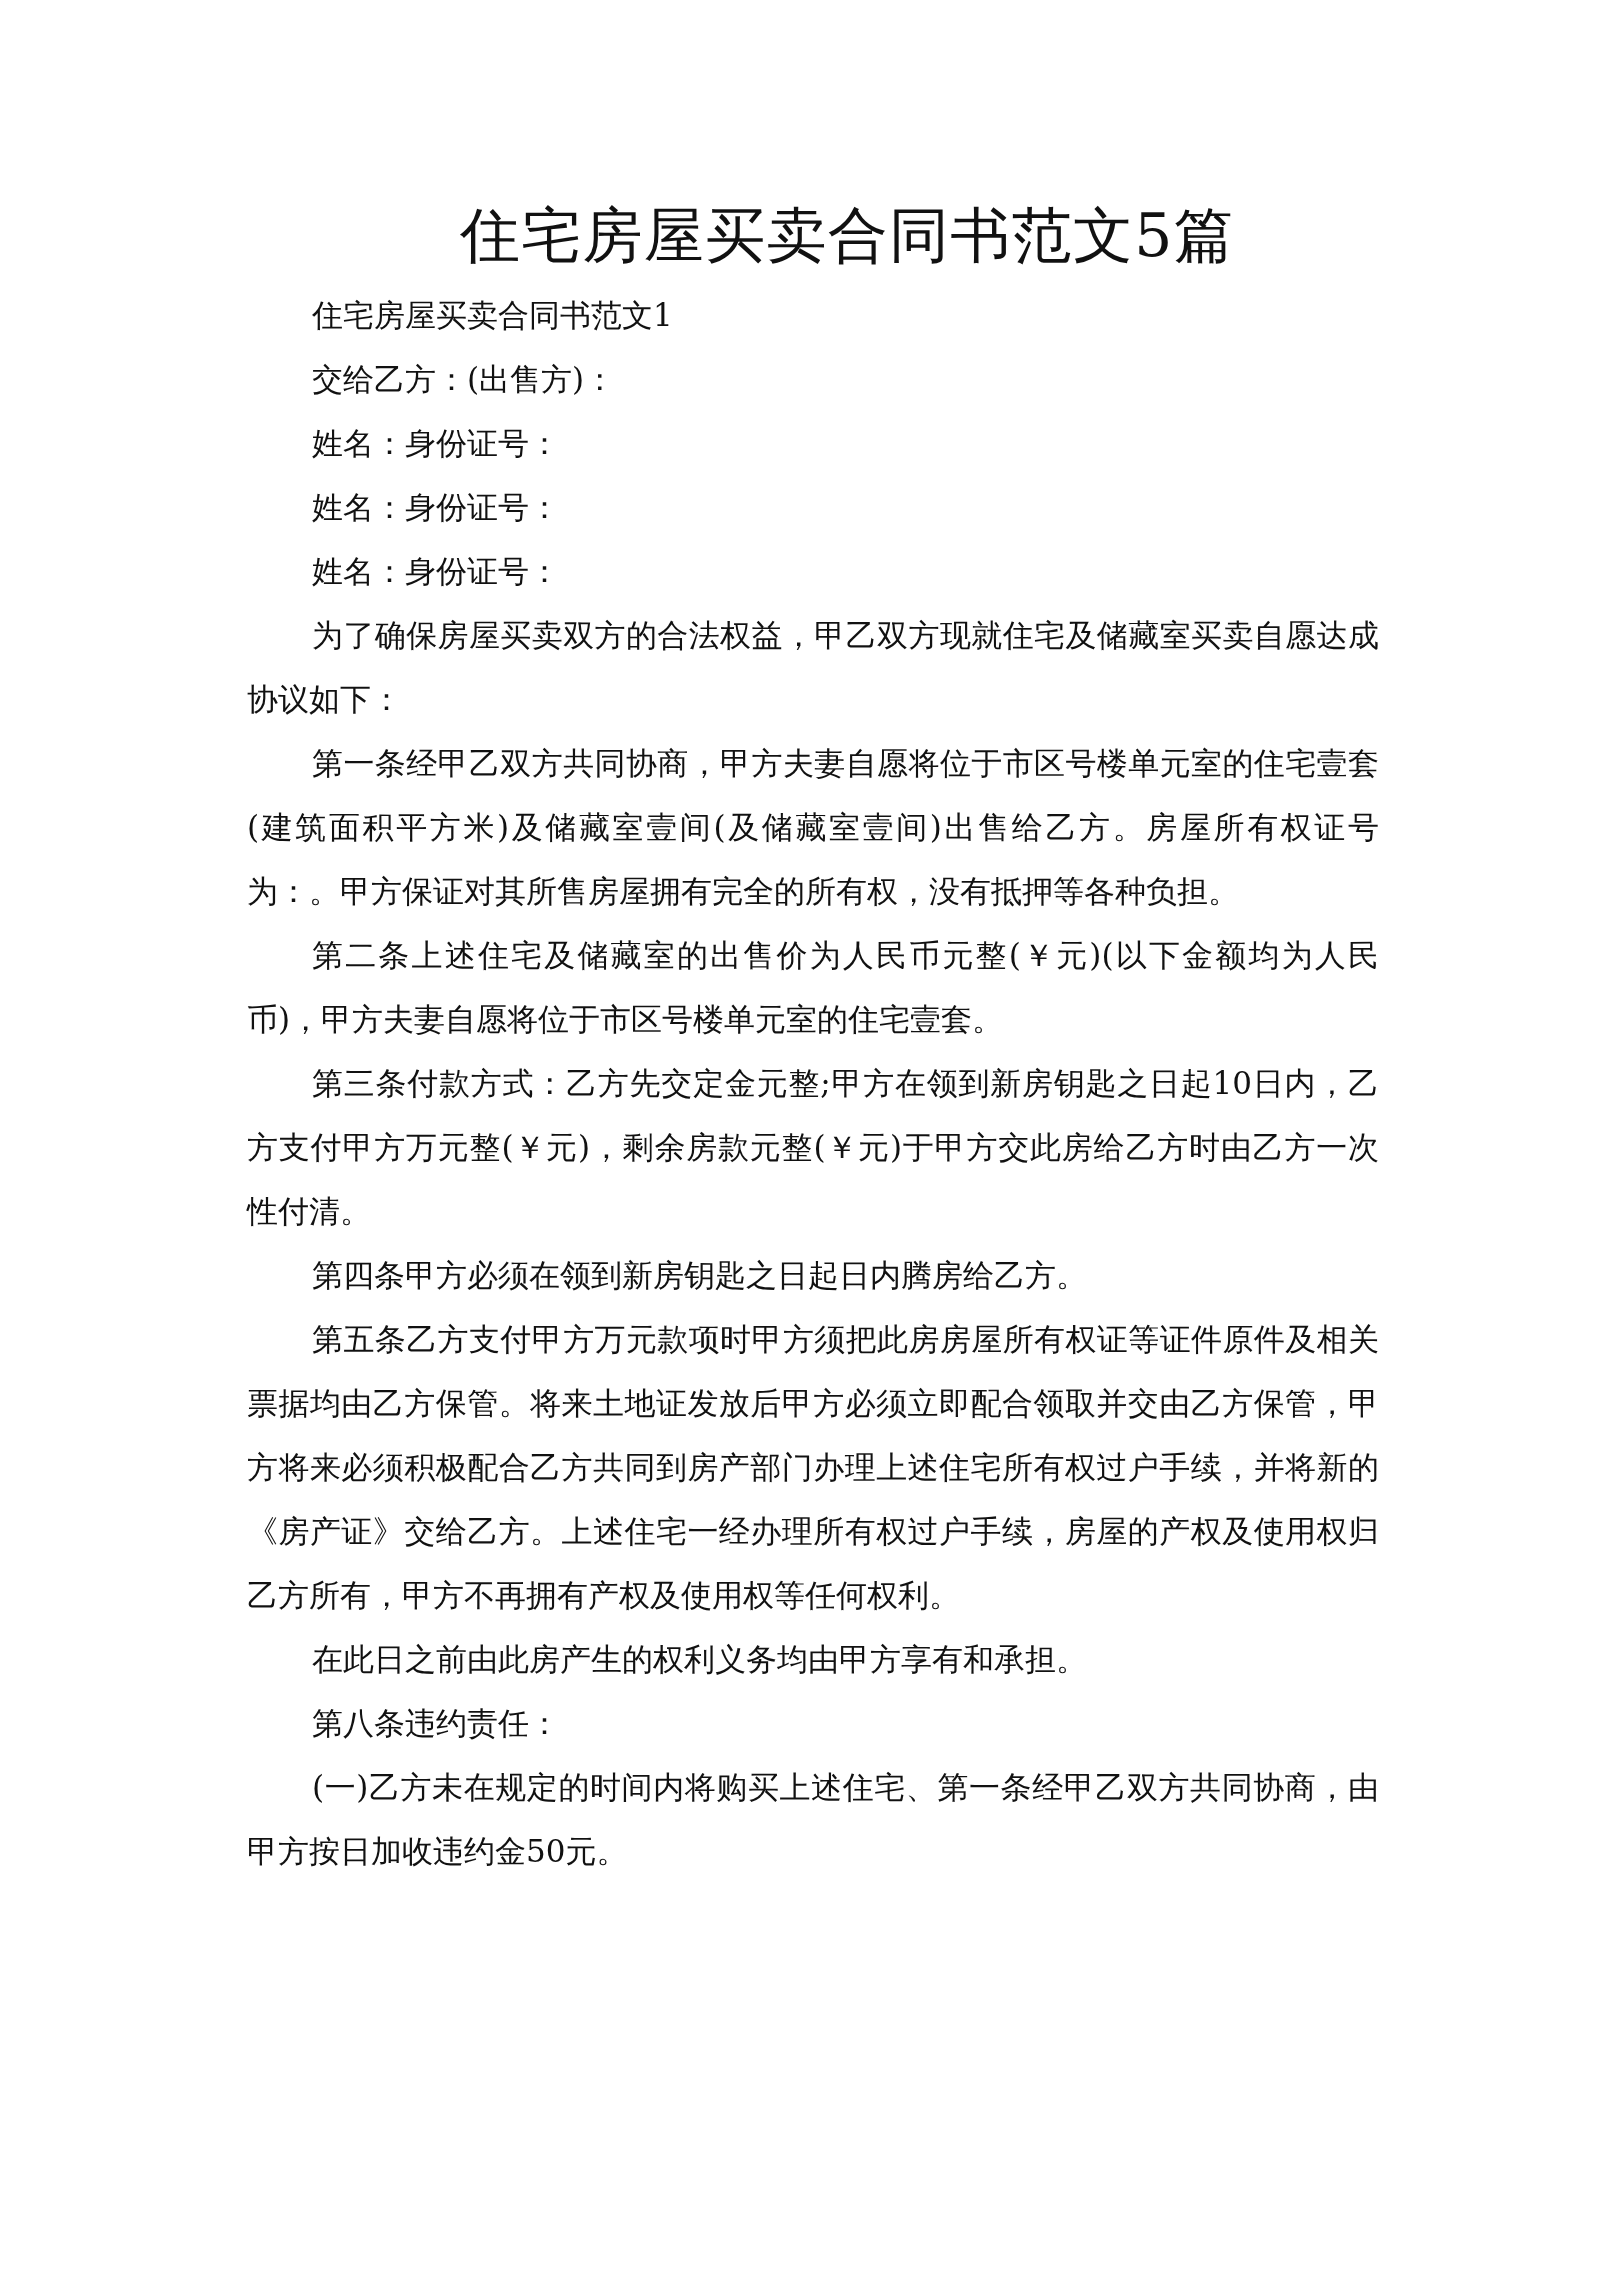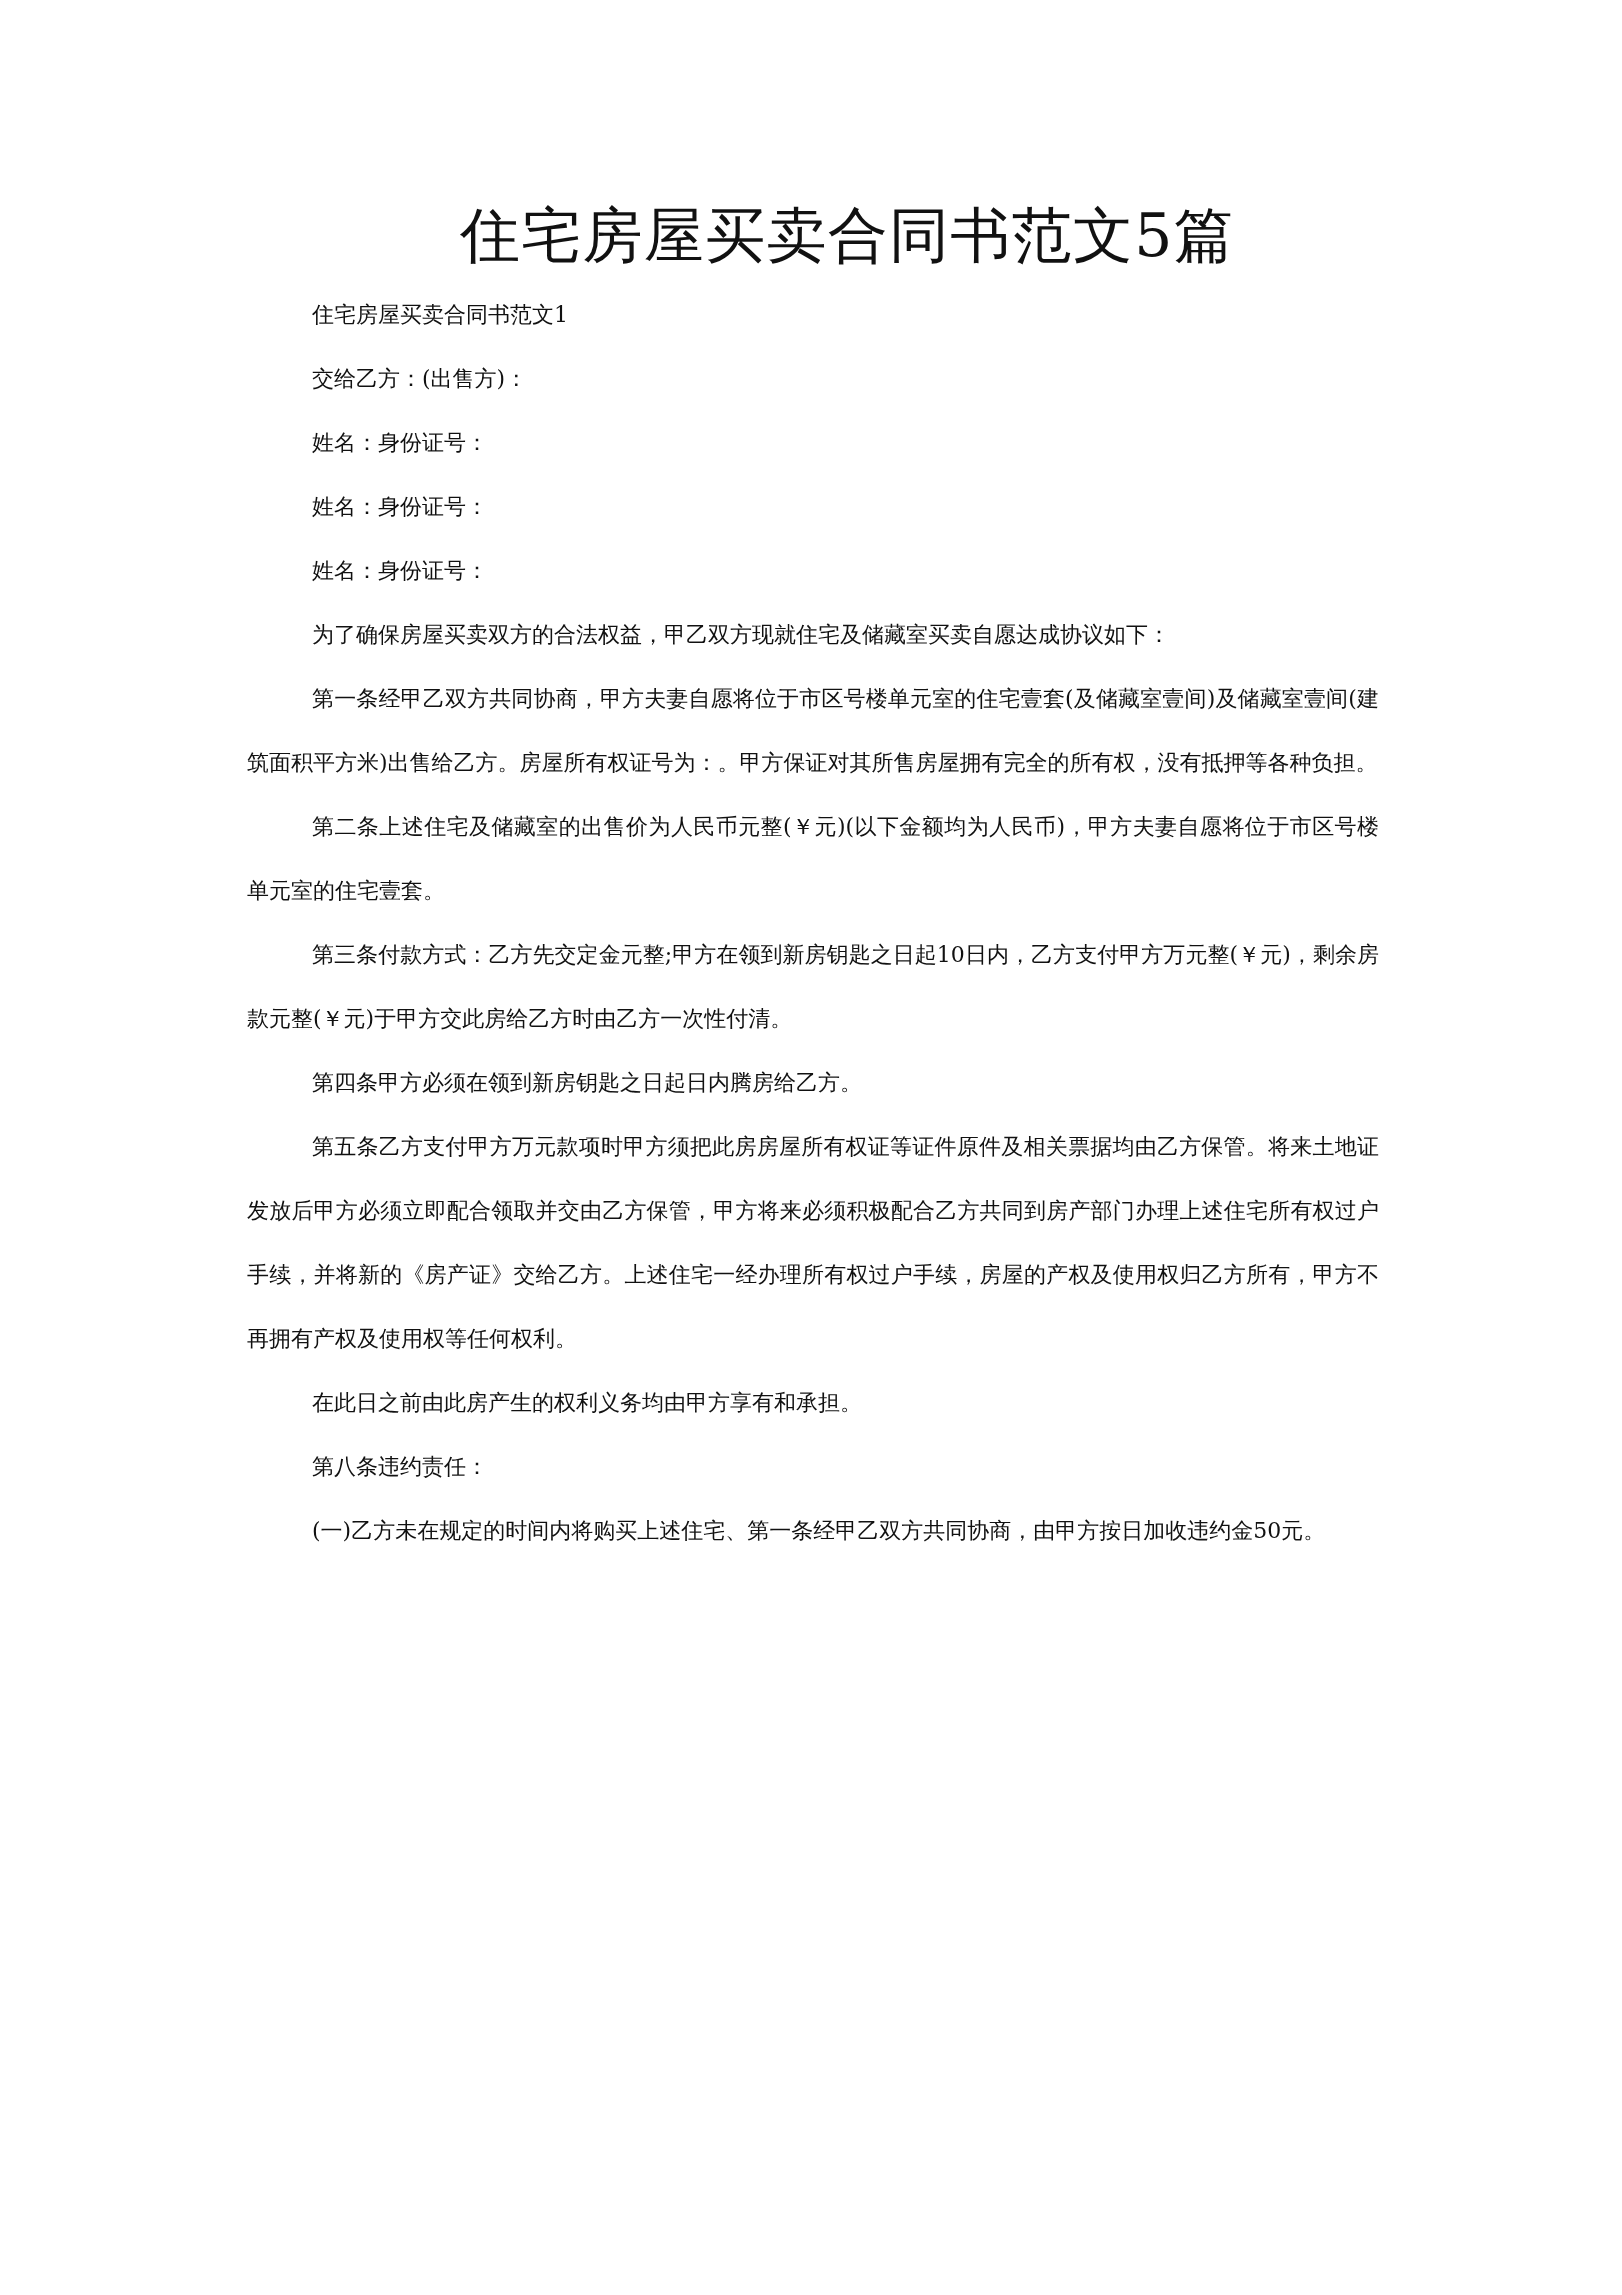--- a/index.html
+++ b/index.html
@@ -9,38 +9,38 @@
     background: #ffffff; color: #111111;
     font-family: "DejaVu Serif", "Liberation Serif", serif;
   }
   .title {
     position: absolute; top: 196px; left: 0; width: 1623px;
     text-align: center; font-size: 60px; line-height: 79px;
     font-weight: normal; margin: 0; letter-spacing: 1.3px; padding-left: 36px;
   }
   .body {
     position: absolute; left: 247px; top: 283px; width: 1132px;
-    font-size: 22px; line-height: 64px;
+    font-size: 31px; line-height: 64px;
   }
   .body p { margin: 0; text-align: justify; text-align-last: left; }
   .body p.indent { text-indent: 65px; }
 </style>
 </head>
 <body>
 
 <div class="page">
   <h1 class="title">住宅房屋买卖合同书范文5篇</h1>
   <div class="body">
     <p class="indent">住宅房屋买卖合同书范文1</p>
     <p class="indent">交给乙方：(出售方)：</p>
     <p class="indent">姓名：身份证号：</p>
     <p class="indent">姓名：身份证号：</p>
     <p class="indent">姓名：身份证号：</p>
     <p class="indent">为了确保房屋买卖双方的合法权益，甲乙双方现就住宅及储藏室买卖自愿达成协议如下：</p>
-    <p class="indent">第一条经甲乙双方共同协商，甲方夫妻自愿将位于市区号楼单元室的住宅壹套(及储藏室壹间)及储藏室壹间(建筑面积平方米)出售给乙方。房屋所有权证号为：。甲方保证对其所售房屋拥有完全的所有权，没有抵押等各种负担。</p>
+    <p class="indent">第一条经甲乙双方共同协商，甲方夫妻自愿将位于市区号楼单元室的住宅壹套(建筑面积平方米)及储藏室壹间(及储藏室壹间)出售给乙方。房屋所有权证号为：。甲方保证对其所售房屋拥有完全的所有权，没有抵押等各种负担。</p>
     <p class="indent">第二条上述住宅及储藏室的出售价为人民币元整(￥元)(以下金额均为人民币)，甲方夫妻自愿将位于市区号楼单元室的住宅壹套。</p>
     <p class="indent">第三条付款方式：乙方先交定金元整;甲方在领到新房钥匙之日起10日内，乙方支付甲方万元整(￥元)，剩余房款元整(￥元)于甲方交此房给乙方时由乙方一次性付清。</p>
     <p class="indent">第四条甲方必须在领到新房钥匙之日起日内腾房给乙方。</p>
     <p class="indent">第五条乙方支付甲方万元款项时甲方须把此房房屋所有权证等证件原件及相关票据均由乙方保管。将来土地证发放后甲方必须立即配合领取并交由乙方保管，甲方将来必须积极配合乙方共同到房产部门办理上述住宅所有权过户手续，并将新的《房产证》交给乙方。上述住宅一经办理所有权过户手续，房屋的产权及使用权归乙方所有，甲方不再拥有产权及使用权等任何权利。</p>
     <p class="indent">在此日之前由此房产生的权利义务均由甲方享有和承担。</p>
     <p class="indent">第八条违约责任：</p>
     <p class="indent">(一)乙方未在规定的时间内将购买上述住宅、第一条经甲乙双方共同协商，由甲方按日加收违约金50元。</p>
   </div>
 </div>
 

